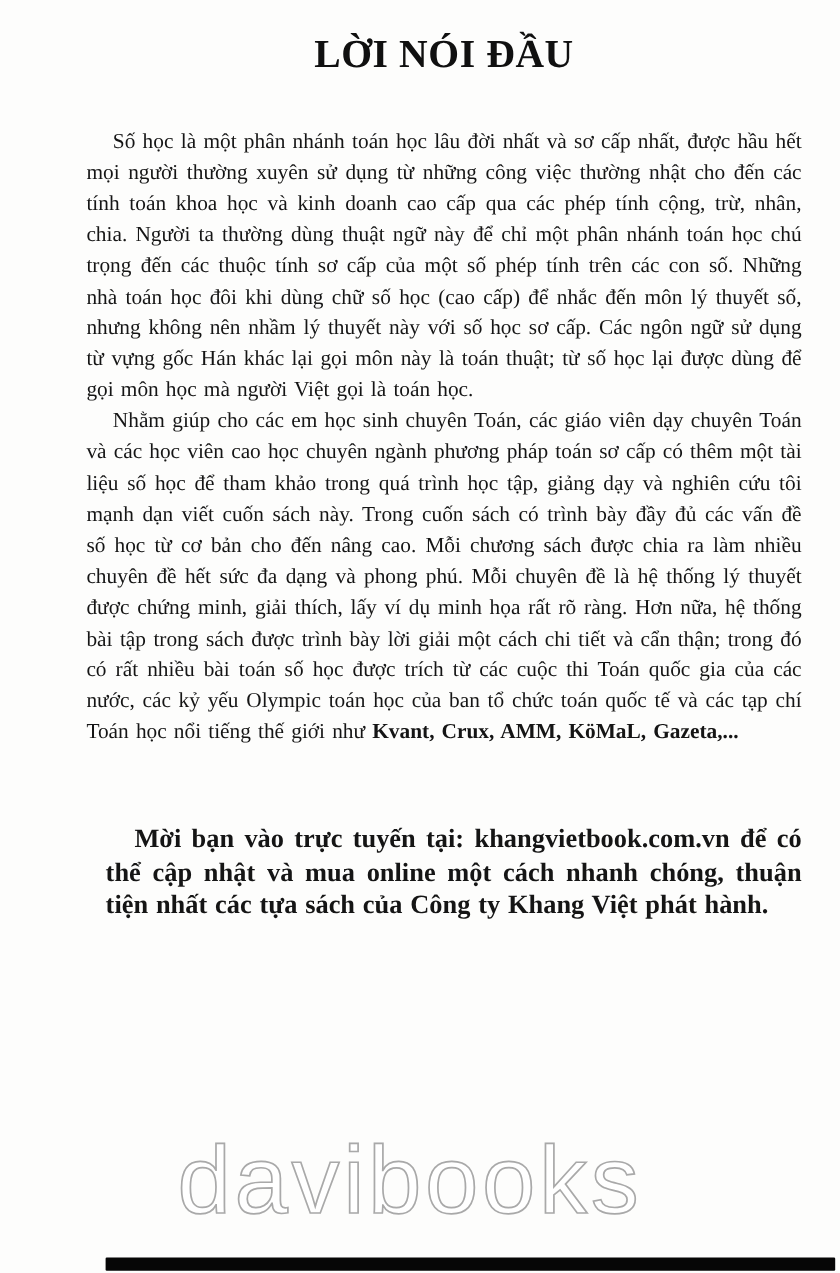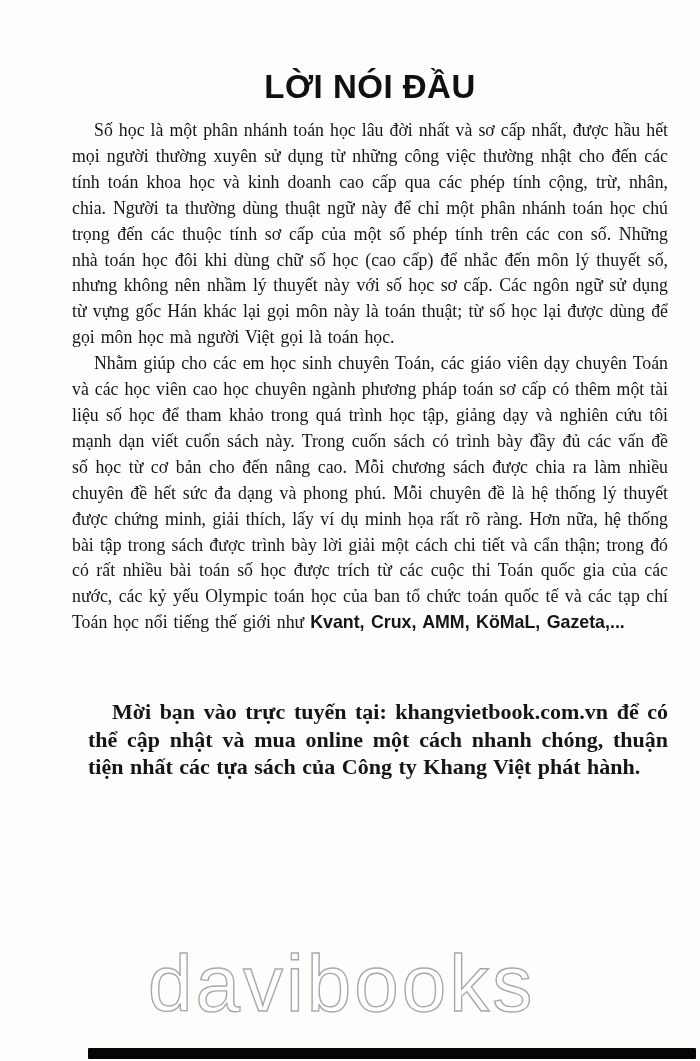--- a/index.html
+++ b/index.html
@@ -11,38 +11,38 @@
     font-family: "Liberation Serif", serif;
     color: #151515;
   }
   .content {
     position: relative;
     z-index: 2;
     padding: 0 32px 0 72px;
   }
   .page-title {
     margin: 0;
-    padding-top: 68px;
+    padding-top: 28px;
     text-align: center;
-    font-family: Liberation Sans, sans-serif;
+    font-family: Liberation Serif, serif;
     font-weight: 700;
     font-size: 33px;
     letter-spacing: 0.5px;
     color: #101010;
   }
-  .body-text { margin-top: 12px; }
+  .body-text { margin-top: 40px; }
   .body-text p {
     margin: 0;
     font-size: 17.8px;
     line-height: 25.9px;
     text-align: justify;
     text-indent: 22px;
     word-spacing: 1.5px;
   }
-  .body-text p b { font-family: Liberation Sans, sans-serif; }
+  .body-text p b { font-family: Liberation Serif, serif; }
   .signature {
     margin-top: 46px;
     text-align: right;
     font-weight: 700;
     font-size: 18px;
     letter-spacing: 0.5px;
     padding-right: 2px;
   }
   .publisher-note {
     margin: 0;

